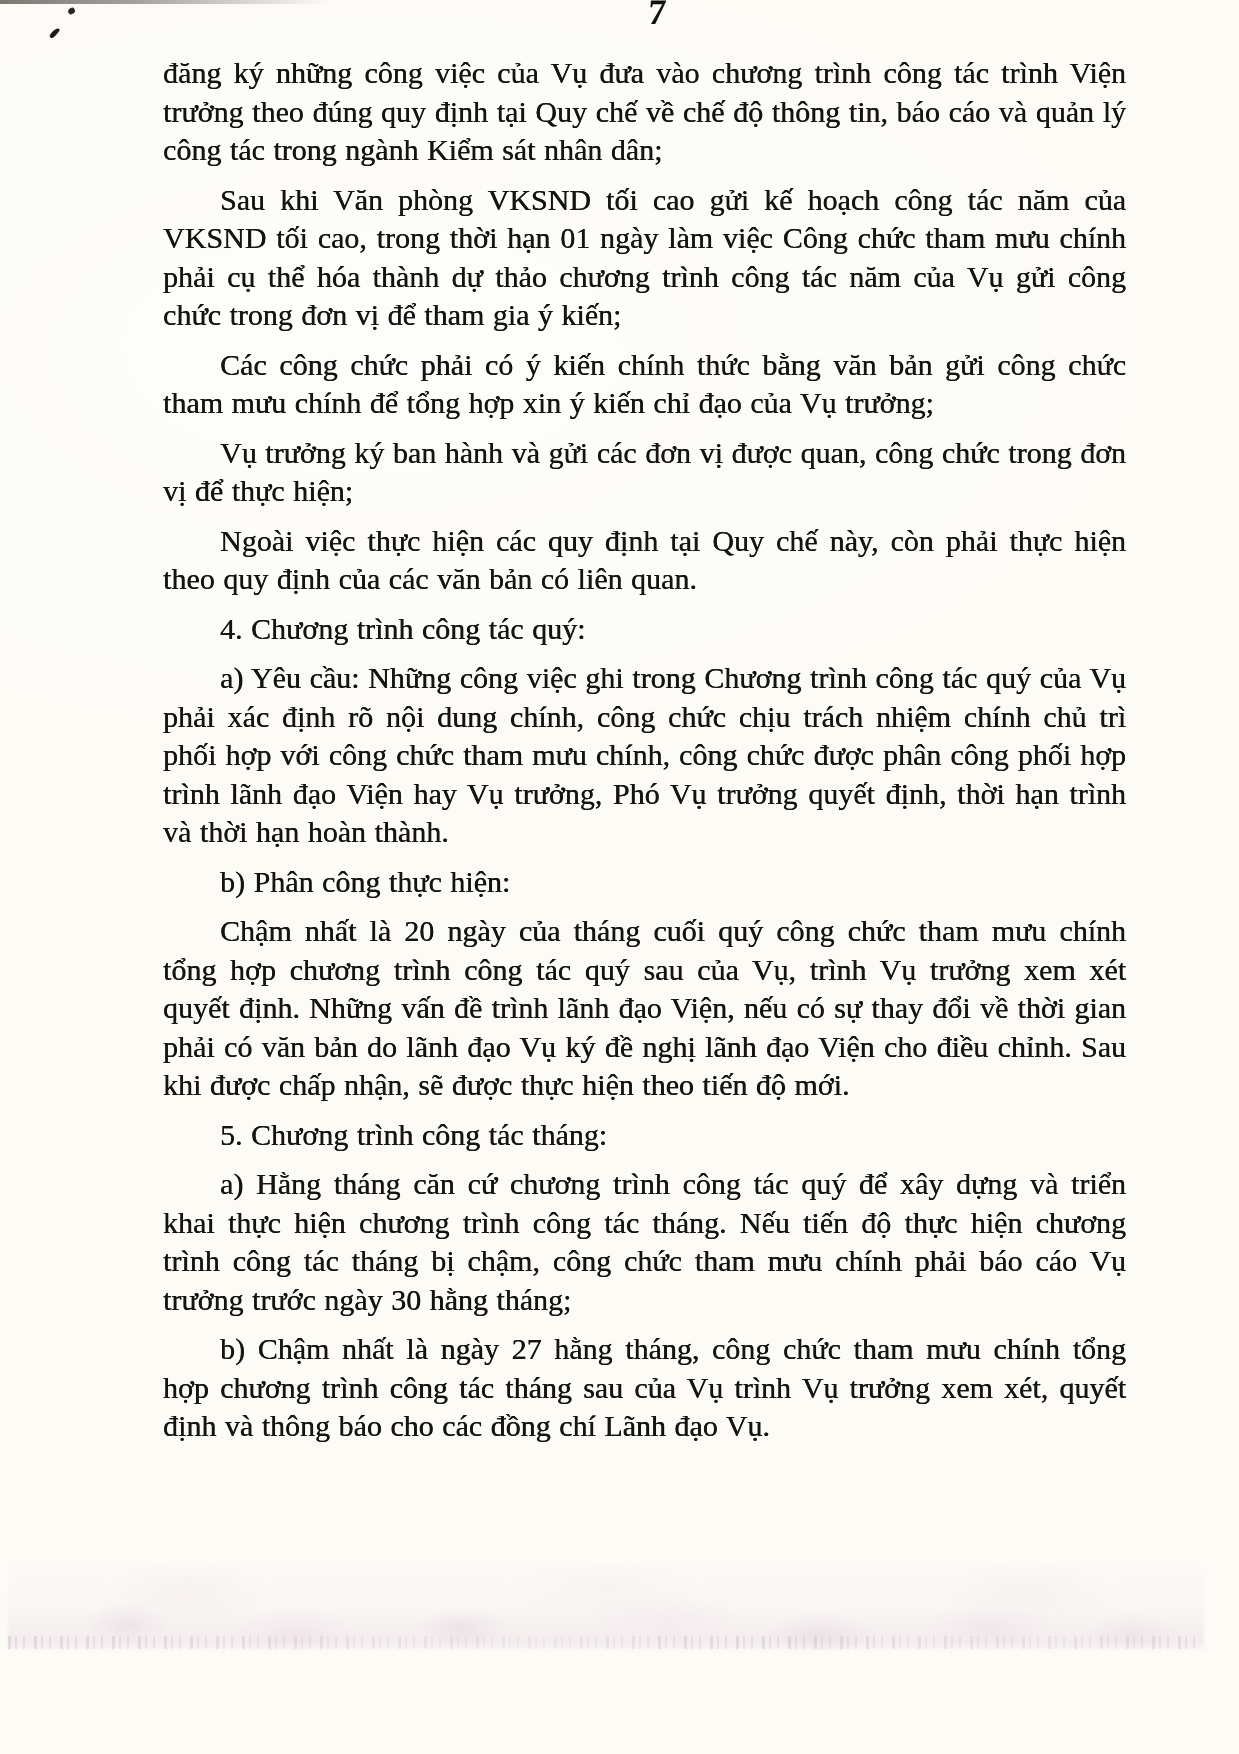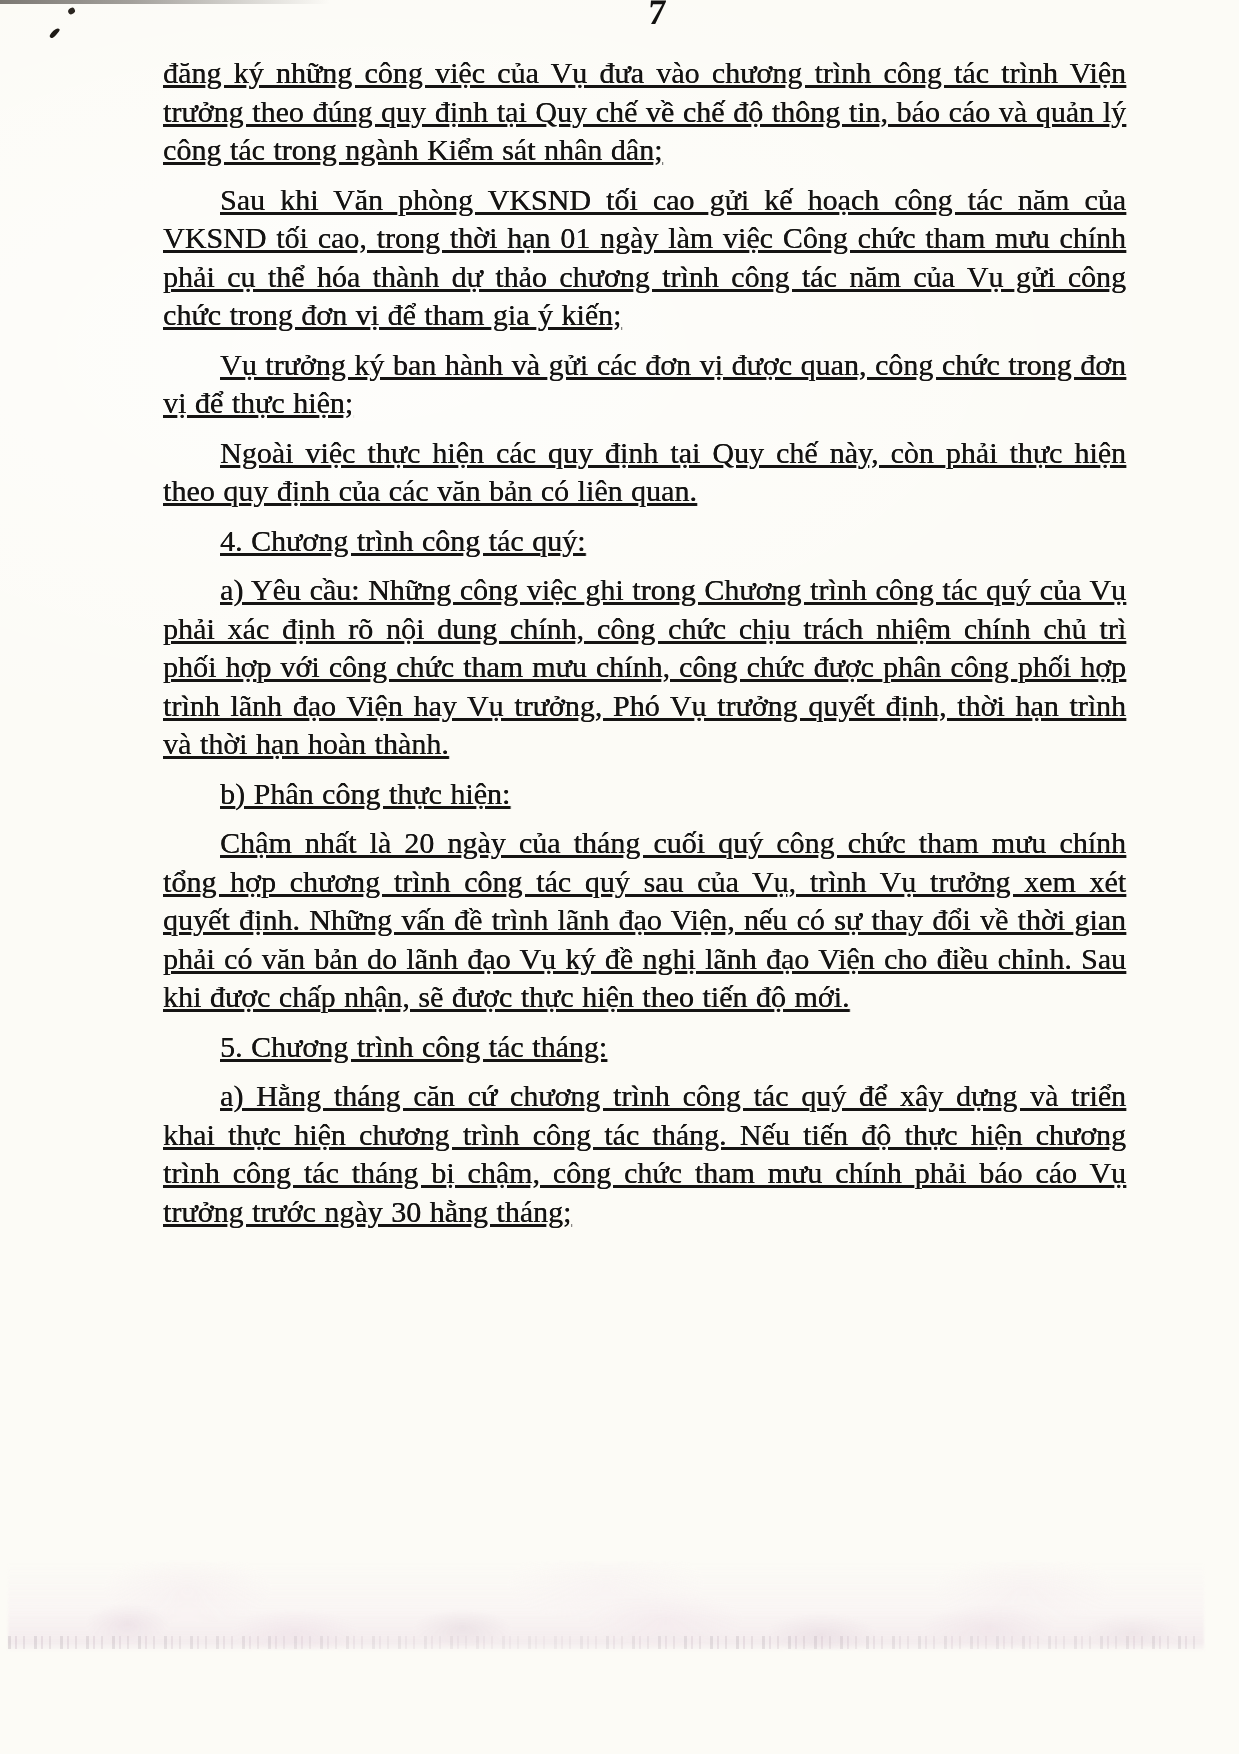--- a/index.html
+++ b/index.html
@@ -44,21 +44,20 @@
     font-weight: 700;
     color: #121110;
     transform: skewX(-4deg);
     letter-spacing: 0;
   }
   .content {
     position: absolute;
     left: 163px; top: 54px;
     width: 963px;
     color: #151413;
-    text-decoration: underline;
   }
   .content p {
     margin: 0 0 11px 0;
     font-size: 30px;
     line-height: 38.5px;
     text-align: justify;
     text-shadow: 0.35px 0 0 currentColor; 
     word-spacing: 1px;
   }
   .content p.indent { text-indent: 57px; }
@@ -104,26 +103,28 @@
 
   <div class="top-strip"></div>
   <div class="speck-a"></div>
   <div class="speck-b"></div>
 
   <div class="page-number">7</div>
 
   <div class="content">
     <p>đăng ký những công việc của Vụ đưa vào chương trình công tác trình Viện trưởng theo đúng quy định tại Quy chế về chế độ thông tin, báo cáo và quản lý công tác trong ngành Kiểm sát nhân dân;</p>
     <p class="indent">Sau khi Văn phòng VKSND tối cao gửi kế hoạch công tác năm của VKSND tối cao, trong thời hạn 01 ngày làm việc Công chức tham mưu chính phải cụ thể hóa thành dự thảo chương trình công tác năm của Vụ gửi công chức trong đơn vị để tham gia ý kiến;</p>
+    <p class="indent">Các công chức phải có ý kiến chính thức bằng văn bản gửi công chức tham mưu chính để tổng hợp xin ý kiến chỉ đạo của Vụ trưởng;</p>
     <p class="indent">Vụ trưởng ký ban hành và gửi các đơn vị được quan, công chức trong đơn vị để thực hiện;</p>
     <p class="indent">Ngoài việc thực hiện các quy định tại Quy chế này, còn phải thực hiện theo quy định của các văn bản có liên quan.</p>
     <p class="indent">4. Chương trình công tác quý:</p>
     <p class="indent">a) Yêu cầu: Những công việc ghi trong Chương trình công tác quý của Vụ phải xác định rõ nội dung chính, công chức chịu trách nhiệm chính chủ trì phối hợp với công chức tham mưu chính, công chức được phân công phối hợp trình lãnh đạo Viện hay Vụ trưởng, Phó Vụ trưởng quyết định, thời hạn trình và thời hạn hoàn thành.</p>
     <p class="indent">b) Phân công thực hiện:</p>
     <p class="indent">Chậm nhất là 20 ngày của tháng cuối quý công chức tham mưu chính tổng hợp chương trình công tác quý sau của Vụ, trình Vụ trưởng xem xét quyết định. Những vấn đề trình lãnh đạo Viện, nếu có sự thay đổi về thời gian phải có văn bản do lãnh đạo Vụ ký đề nghị lãnh đạo Viện cho điều chỉnh. Sau khi được chấp nhận, sẽ được thực hiện theo tiến độ mới.</p>
     <p class="indent">5. Chương trình công tác tháng:</p>
     <p class="indent">a) Hằng tháng căn cứ chương trình công tác quý để xây dựng và triển khai thực hiện chương trình công tác tháng. Nếu tiến độ thực hiện chương trình công tác tháng bị chậm, công chức tham mưu chính phải báo cáo Vụ trưởng trước ngày 30 hằng tháng;</p>
+    <p class="indent">b) Chậm nhất là ngày 27 hằng tháng, công chức tham mưu chính tổng hợp chương trình công tác tháng sau của Vụ trình Vụ trưởng xem xét, quyết định và thông báo cho các đồng chí Lãnh đạo Vụ.</p>
   </div>
 
   <div class="bleed-band"></div>
   <div class="bleed-edge"></div>
 
 </div>
 
 </body></html>

